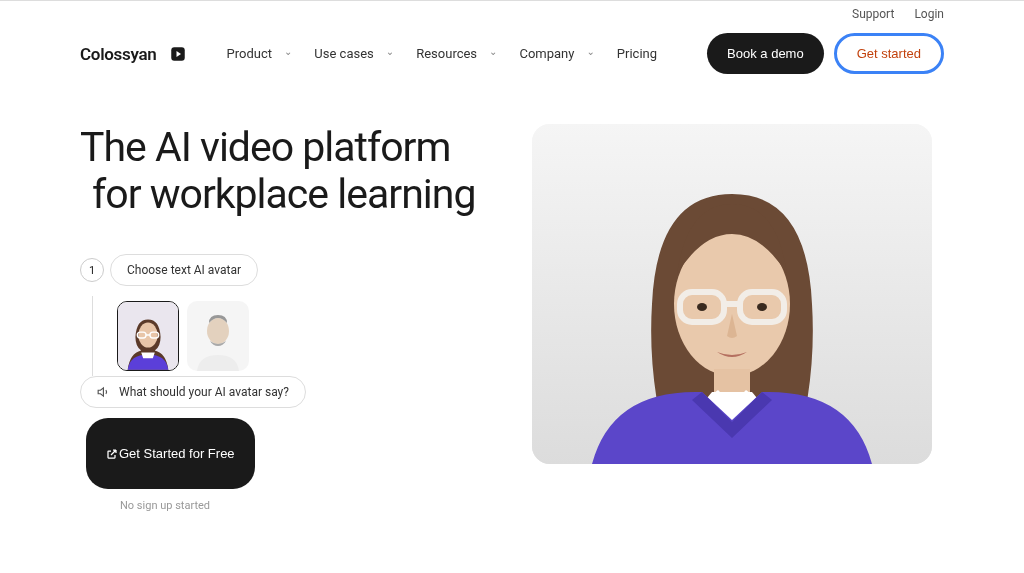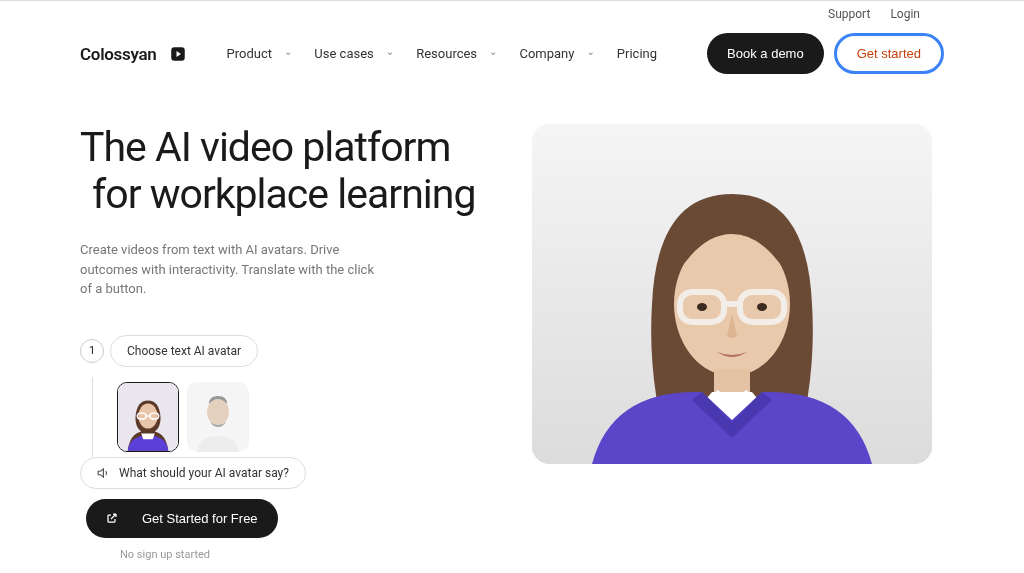--- a/index.html
+++ b/index.html
@@ -1,18 +1,18 @@
 <!DOCTYPE html>
 <html><head>
   <meta charset="utf-8">
   <style>
     * { margin: 0; padding: 0; box-sizing: border-box; }
     body { font-family: -apple-system, BlinkMacSystemFont, "Segoe UI", Roboto, Helvetica, Arial, sans-serif; background: #fff; color: #1a1a1a; width: 1024px; height: 573px; overflow: hidden; }
     
-    .top-bar { display: flex; justify-content: flex-end; gap: 20px; padding: 6px 104px 0; font-size: 12px; color: #555; border-top: 1px solid #ddd; }
+    .top-bar { display: flex; justify-content: flex-end; gap: 20px; padding: 6px 80px 0; font-size: 12px; color: #555; border-top: 1px solid #ddd; }
     .top-bar a { color: #555; text-decoration: none; cursor: pointer; }
     
     .header { display: flex; align-items: center; padding: 12px 80px 0; }
     .logo { display: flex; align-items: center; gap: 12px; font-weight: 600; font-size: 17px; letter-spacing: -0.3px; }
     .logo-icon { display: inline-flex; }
     
     .nav { display: flex; gap: 22px; margin-left: 40px; font-size: 13px; color: #333; }
     .nav-item { display: flex; gap: 12px; cursor: pointer; }
     .chevron { font-size: 10px; color: #888; }
     
@@ -35,21 +35,21 @@
     
     .avatar-options { display: flex; gap: 8px; }
     .avatar-card { width: 62px; height: 70px; border-radius: 10px; overflow: hidden; cursor: pointer; position: relative; }
     .avatar-card.selected { border: 1.5px solid #1a1a1a; }
     .avatar-card.faded { opacity: 0.5; }
     .avatar-svg { width: 100%; height: 100%; }
     
     .sound-icon { width: 14px; height: 14px; flex-shrink: 0; }
     .export-icon { width: 12px; height: 12px; }
     
-    .btn-cta { background: #1a1a1a; color: #fff; border-radius: 22px; padding: 12px 20px; font-size: 13px; font-weight: 500; display: inline-flex; align-items: center; gap: 24px; cursor: pointer; border: none; margin-left: 6px; }
+    .btn-cta { background: #1a1a1a; color: #fff; border-radius: 22px; padding: 28px 20px; font-size: 13px; font-weight: 500; display: inline-flex; align-items: center; gap: 1px; cursor: pointer; border: none; margin-left: 6px; }
     .no-signup { font-size: 11px; color: #999; margin-top: 10px; margin-left: 40px; }
     
     .hero-right { flex: 1; }
     .hero-image { width: 400px; height: 340px; border-radius: 18px; overflow: hidden; background: linear-gradient(180deg, #f5f5f5 0%, #e2e2e2 100%); display: flex; align-items: flex-end; justify-content: center; }
   </style>
 </head>
 <body>
 
 <div class="top-bar">
   <a>Support</a>
@@ -92,21 +92,20 @@
     <button class="btn btn-outline">Get started</button>
   </div>
 </div>
 
 <div class="hero">
   <div class="hero-left">
     <h1 class="hero-title">
       <span>The AI video platform</span>
       <span class="indent">for workplace learning</span>
     </h1>
-    <p class="hero-sub">Create videos from text with AI avatars. Drive outcomes with interactivity. Translate with the click of a button.</p>
 
     <div class="steps">
       <div class="step-row">
         <div class="step-circle">1</div>
         <div class="step-pill">Choose text AI avatar</div>
       </div>
       <div class="step-connector">
         <div class="avatar-options">
           <div class="avatar-card selected">
             <svg class="avatar-svg" viewBox="0 0 62 70">

